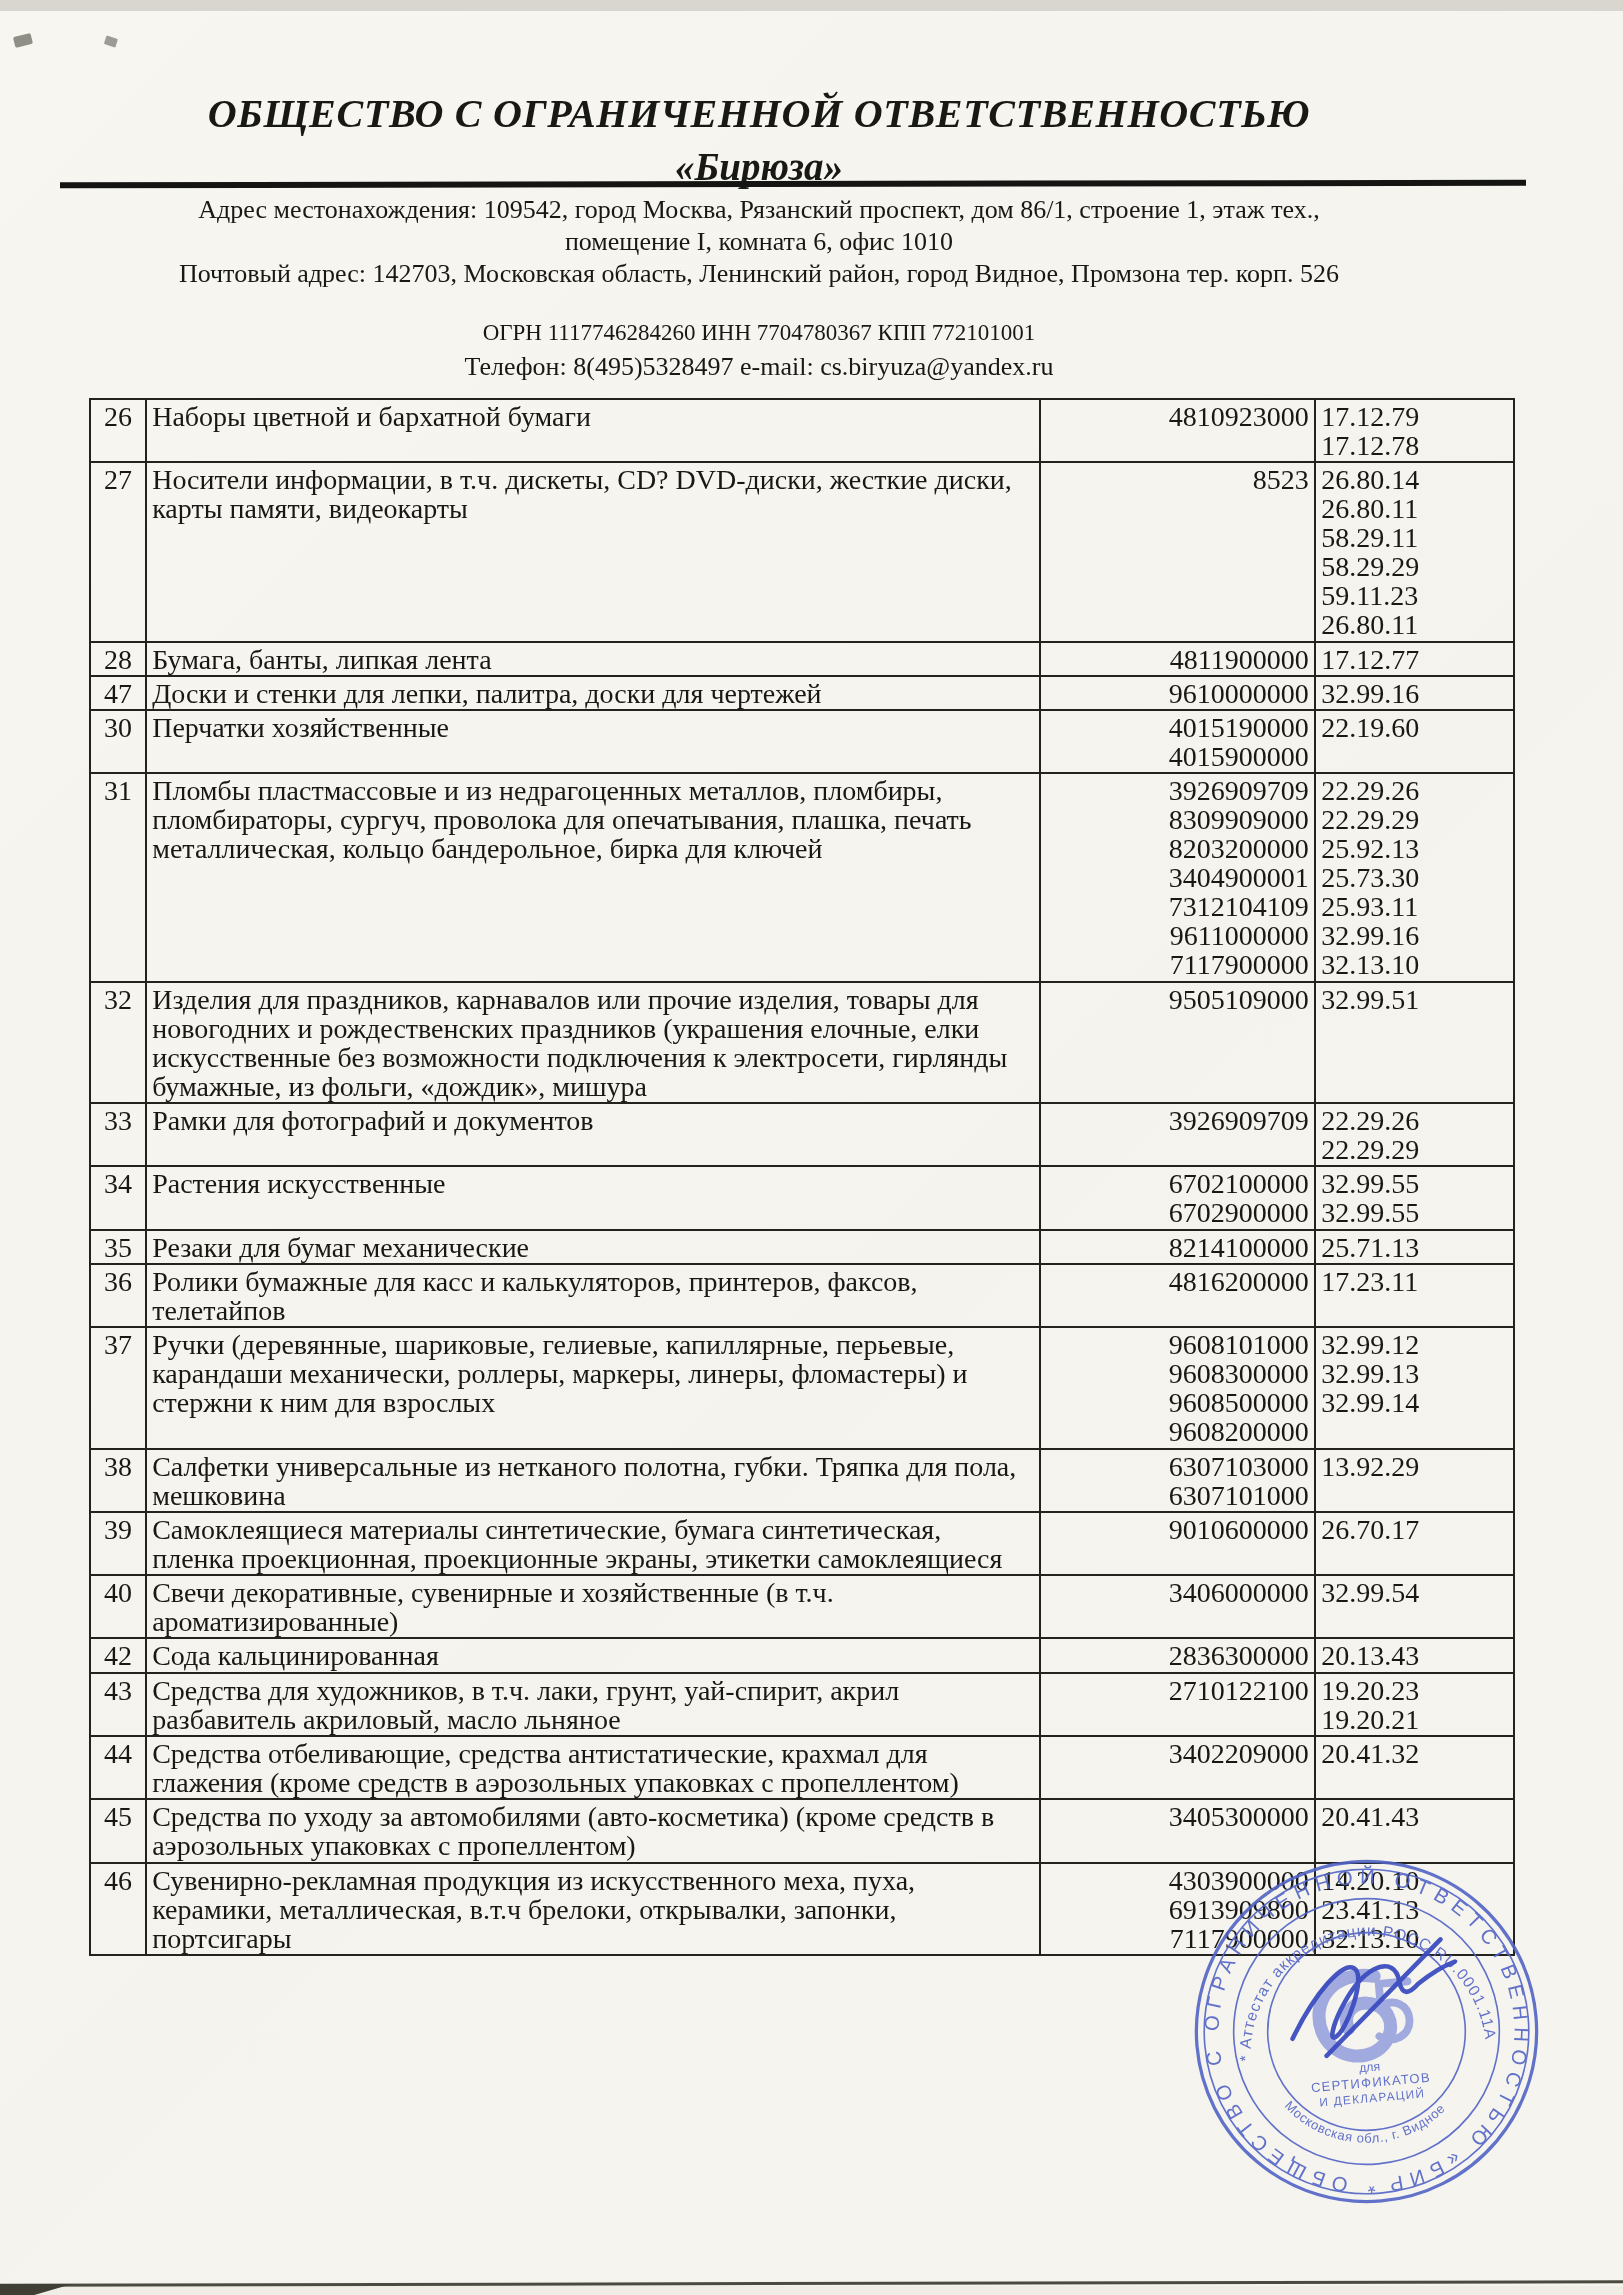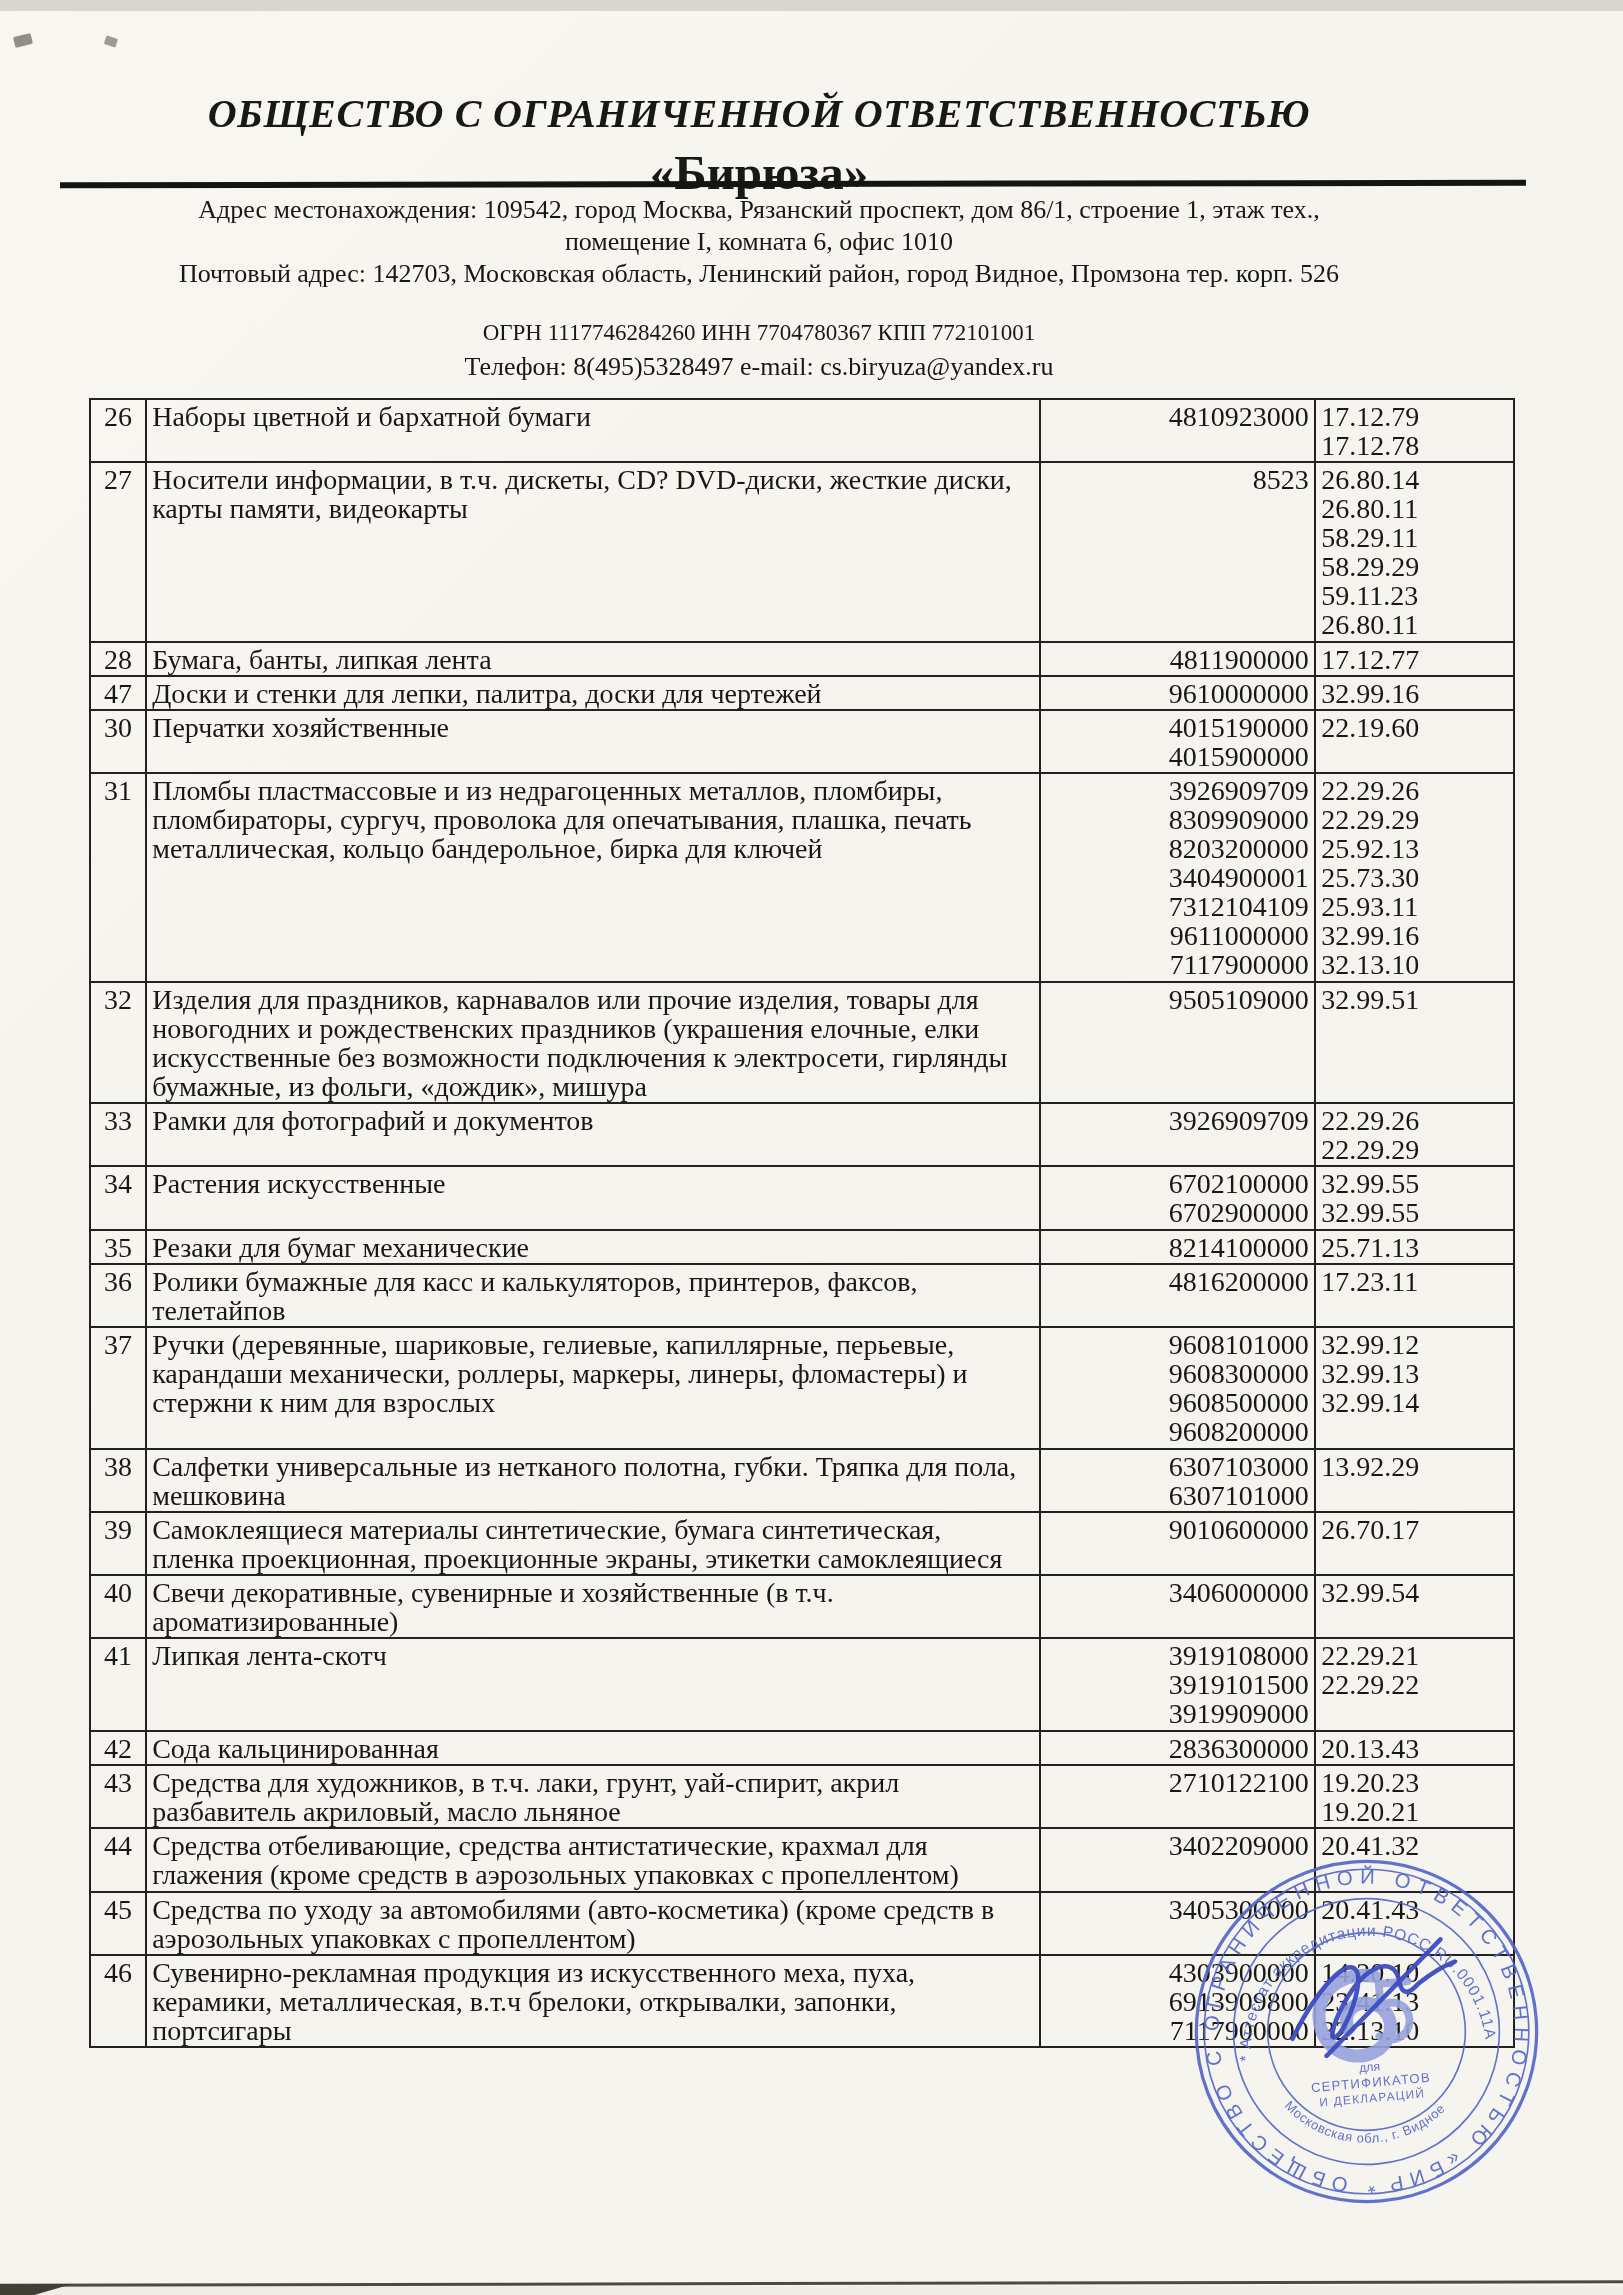--- a/index.html
+++ b/index.html
@@ -13,21 +13,21 @@
     overflow:hidden;
   }
   
   .speck1 { position:absolute; left:14.4px; top:23.6px; width:17.7px; height:11px;
             background:#8f8f88; border-radius:2px; transform:rotate(-14deg); }
   .speck2 { position:absolute; left:105px; top:26px; width:11.8px; height:8.5px;
             background:#9c9c94; border-radius:1.3px; transform:rotate(18deg); }
   
   .header-zone { position:absolute; left:39px; right:144px; text-align:center; }
   .title1 { top:79px; font-size:40px; font-weight:bold; font-style:italic; letter-spacing:0.7px; }
-  .title2 { top:133px; font-size:49px; font-weight:bold; }
+  .title2 { top:133px; font-size:39px; font-weight:bold; font-style:italic; }
   .rule   { position:absolute; left:60px; right:97px; top:170px; height:5.9px;
             background:#141412; transform:rotate(-0.1deg); }
   .addr   { top:183px; font-size:26px; line-height:32px; }
   .reg    { top:309px; font-size:23px; }
   .contact{ top:341px; font-size:26px; }
   
   table.products {
     position:absolute; left:89px; top:387px; width:1423px;
     border-collapse:collapse; table-layout:fixed;
   }
@@ -204,29 +204,20 @@
 пленка проекционная, проекционные экраны, этикетки самоклеящиеся</td>
           <td class="codes">9010600000</td>
           <td class="classes">26.70.17</td>
         </tr>
         <tr>
           <td class="num">40</td>
           <td class="description">Свечи декоративные, сувенирные и хозяйственные (в т.ч.
 ароматизированные)</td>
           <td class="codes">3406000000</td>
           <td class="classes">32.99.54</td>
-        </tr>
-        <tr>
-          <td class="num">41</td>
-          <td class="description">Липкая лента-скотч</td>
-          <td class="codes">3919108000
-3919101500
-3919909000</td>
-          <td class="classes">22.29.21
-22.29.22</td>
         </tr>
         <tr>
           <td class="num">42</td>
           <td class="description">Сода кальцинированная</td>
           <td class="codes">2836300000</td>
           <td class="classes">20.13.43</td>
         </tr>
         <tr>
           <td class="num">43</td>
           <td class="description">Средства для художников, в т.ч. лаки, грунт, уай-спирит, акрил

